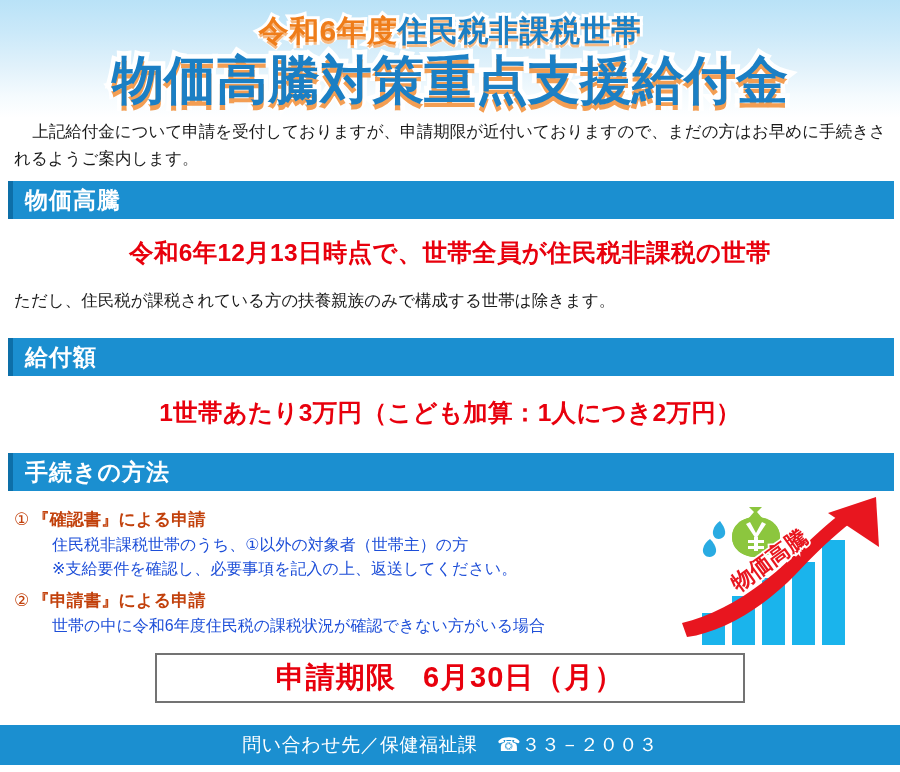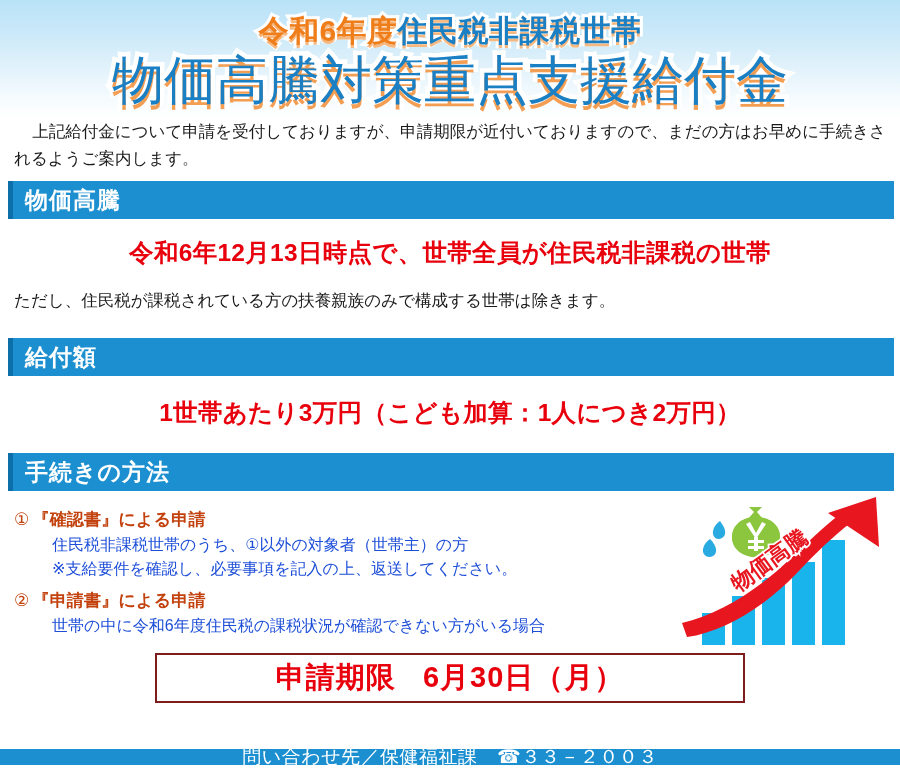--- a/index.html
+++ b/index.html
@@ -52,21 +52,21 @@
     paint-order: stroke fill;
     text-shadow: 0 3px 0 rgba(239,125,26,0.55);
   }
   .title-line2 {
     position: absolute;
     top: 46px;
     left: 0;
     width: 900px;
     text-align: center;
     font-size: 52px;
-    font-weight: normal;
+    font-weight: bold;
     letter-spacing: 0px;
     color: #1b7fc4;
     -webkit-text-stroke: 9px #ffffff;
     paint-order: stroke fill;
     text-shadow: 0 5px 0 rgba(239,125,26,0.75);
     white-space: nowrap;
   }
 
   
   .intro {
@@ -147,42 +147,42 @@
     width: 210px;
     height: 165px;
     pointer-events: none;
   }
 
   
   .deadline-box {
     margin: 14px auto 0 auto;
     width: 590px;
     height: 50px;
-    border: 2px solid #7f1d1d;
+    border: 2px solid #737373;
     display: flex;
     align-items: center;
     justify-content: center;
     box-sizing: border-box;
     background: #ffffff;
   }
   .deadline-text {
     color: #e8000d;
     font-weight: bold;
     font-size: 29px;
     letter-spacing: 1px;
     white-space: nowrap;
   }
 
   
   .footer {
     position: absolute;
     left: 0;
     bottom: 7px;
     width: 900px;
-    height: 16px;
+    height: 40px;
     background: #1b8fd0;
     display: flex;
     align-items: center;
     justify-content: center;
   }
   .footer-text {
     color: #ffffff;
     font-size: 19px;
     font-weight: normal;
     letter-spacing: 0.5px;

